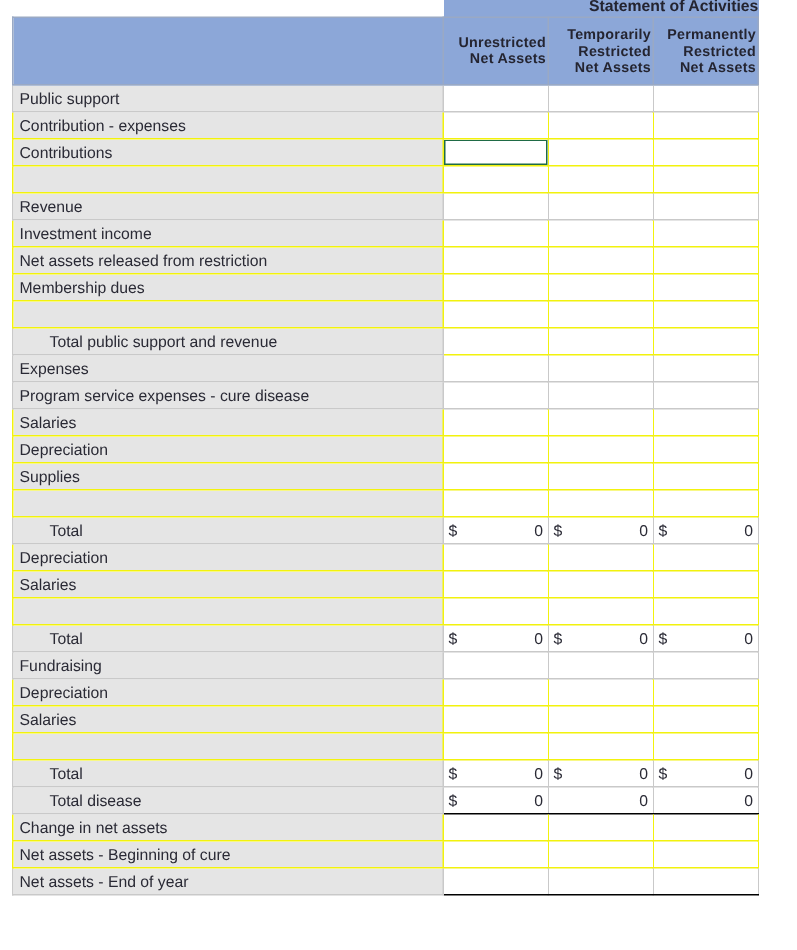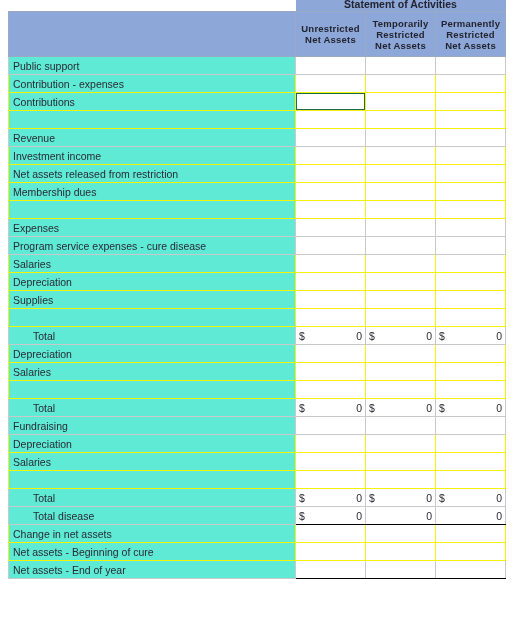--- a/index.html
+++ b/index.html
@@ -33,21 +33,21 @@
 
   table.stmt col.c-label { width: 287px; }
   table.stmt col.c-num   { width: 70px; }
 
   
   tr.title-row td {
     background: #8ca7d8;
     color: #242430;
     font-weight: bold;
     font-size: 10.5px;
-    text-align: center;
+    text-align: right;
     height: 11px;
     line-height: 9px;
     padding: 0;
     vertical-align: bottom;
     border: none;
     overflow: hidden;
   }
   tr.title-row td .tcap {
     display: block;
     position: relative;
@@ -55,39 +55,39 @@
   }
   tr.title-row td.title-blank { background: #ffffff; }
 
   
   tr.head-row td {
     background: #8ca7d8;
     color: #242430;
     font-weight: bold;
     font-size: 9.5px;
     line-height: 11px;
-    text-align: center;
+    text-align: right;
     vertical-align: middle;
     padding: 2px 1px;
     height: 40px;
     border: 1px solid #9aa9c4;
     letter-spacing: 0.2px;
   }
   tr.head-row td.head-label { border: 1px solid #9aa9c4; }
 
   
   td.lbl {
     height: 17px;
     padding: 0 0 0 4px;
     border: 1px solid #c9c9c9;
     white-space: nowrap;
     overflow: hidden;
     font-size: 10.5px;
     color: #2a2a35;
-    background: #5eead4;
+    background: #e5e5e5;
     vertical-align: middle;
   }
   td.lbl.indent { padding-left: 24px; }
   td.lbl.yel { border: 1px solid #f2f20d; }
 
   td.num {
     height: 17px;
     padding: 0 3px 0 3px;
     border: 1px solid #c9c9c9;
     background: #ffffff;
@@ -202,20 +202,26 @@
           <td class="num yel"><span class="amt"></span></td>
           <td class="num yel"><span class="amt"></span></td>
         </tr>
         <tr class="spacer">
           <td class="lbl yel"><span></span></td>
           <td class="num yel botline"><span class="amt"></span></td>
           <td class="num yel botline"><span class="amt"></span></td>
           <td class="num yel botline"><span class="amt"></span></td>
         </tr>
         <tr>
+          <td class="lbl indent"><span>Total public support and revenue</span></td>
+          <td class="num yel"><span class="amt"></span></td>
+          <td class="num yel"><span class="amt"></span></td>
+          <td class="num yel"><span class="amt"></span></td>
+        </tr>
+        <tr>
           <td class="lbl"><span>Expenses</span></td>
           <td class="num"><span class="amt"></span></td>
           <td class="num"><span class="amt"></span></td>
           <td class="num"><span class="amt"></span></td>
         </tr>
         <tr>
           <td class="lbl"><span>Program service expenses - cure disease</span></td>
           <td class="num"><span class="amt"></span></td>
           <td class="num"><span class="amt"></span></td>
           <td class="num"><span class="amt"></span></td>

